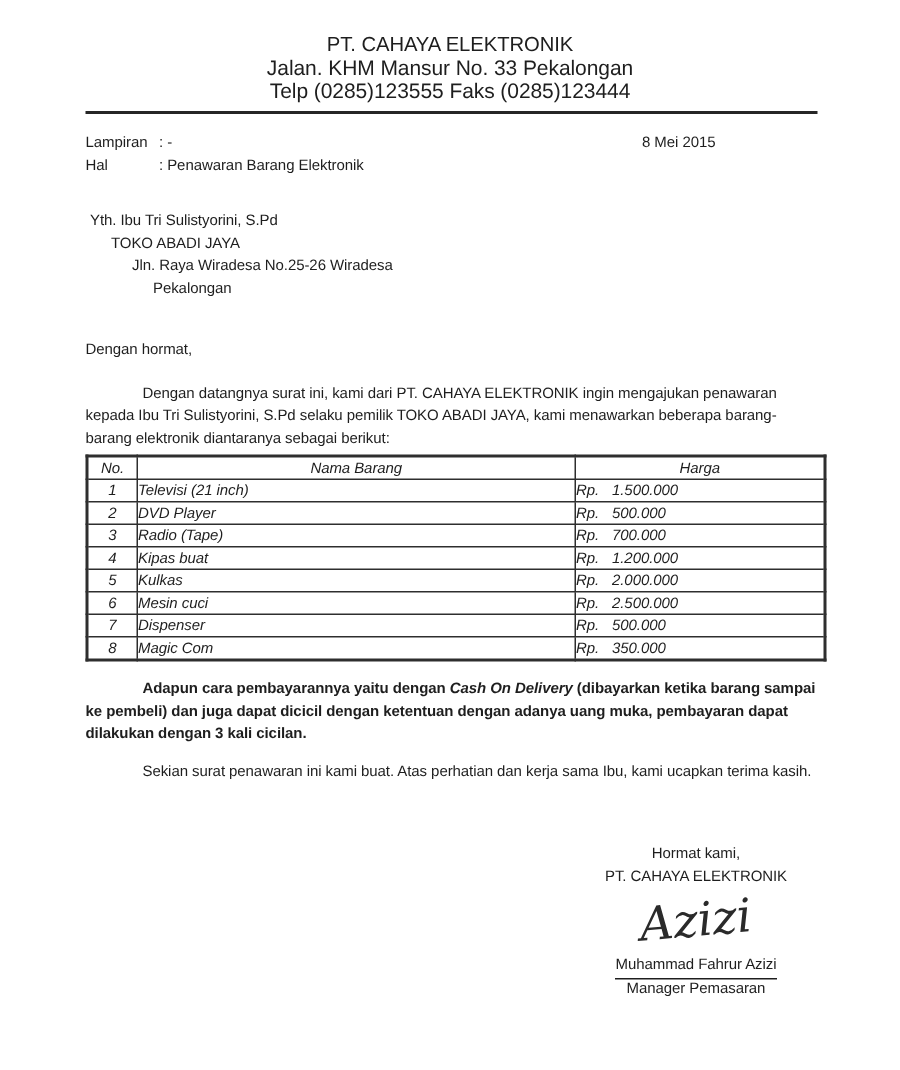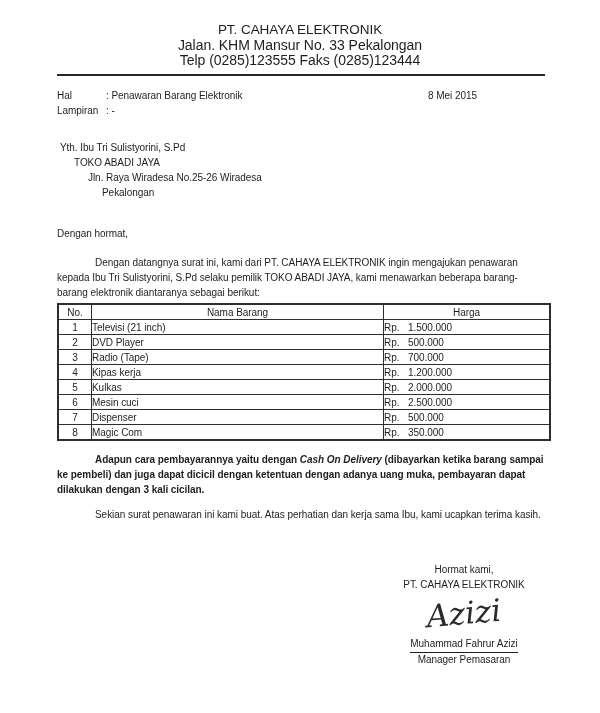--- a/index.html
+++ b/index.html
@@ -47,20 +47,21 @@
   }
   table.items th, table.items td {
     border: 1px solid #2e2e2e;
     height: 14px;
     padding: 0;
     font-weight: normal;
     font-size: 10px;
     line-height: 13px;
     overflow: hidden;
     white-space: nowrap;
+    font-style: italic;
   }
   .col-no  { width: 32px;  text-align: center; }
   .col-nm  { width: 291px; }
   .col-hg  { width: 165px; }
   td.col-nm, td.col-hg { padding-left: 8px; }
   th.col-nm, th.col-hg { text-align: center; padding-left: 0; }
   .rp { display: inline-block; width: 24px; }
   
   .signature { margin: 40px 0 0 398px; width: 132px; text-align: center; line-height: 15px; }
   .sig-script { display: block; margin: 0 auto; }
@@ -74,26 +75,26 @@
 
   <div class="letterhead">
     <div class="company-name">PT. CAHAYA ELEKTRONIK</div>
     <div class="letterhead-line">Jalan. KHM Mansur No. 33 Pekalongan</div>
     <div class="letterhead-line">Telp (0285)123555 Faks (0285)123444</div>
   </div>
   <div class="letterhead-rule"></div>
 
   <div class="meta">
     <div class="meta-row">
+      <span class="meta-label">Lampiran</span>
+      <span>: -</span>
+    </div>
+    <div class="meta-row">
       <span class="meta-label">Hal</span>
       <span>: Penawaran Barang Elektronik</span>
-    </div>
-    <div class="meta-row">
-      <span class="meta-label">Lampiran</span>
-      <span>: -</span>
     </div>
     <div class="letter-date">8 Mei 2015</div>
   </div>
 
   <div class="recipient">
     <div class="l1">Yth. Ibu Tri Sulistyorini, S.Pd</div>
     <div class="l2">TOKO ABADI JAYA</div>
     <div class="l3">Jln. Raya Wiradesa No.25-26 Wiradesa</div>
     <div class="l4">Pekalongan</div>
   </div>
@@ -121,21 +122,21 @@
         <td class="col-nm">DVD Player</td>
         <td class="col-hg"><span class="rp">Rp.</span><span>500.000</span></td>
       </tr>
       <tr>
         <td class="col-no">3</td>
         <td class="col-nm">Radio (Tape)</td>
         <td class="col-hg"><span class="rp">Rp.</span><span>700.000</span></td>
       </tr>
       <tr>
         <td class="col-no">4</td>
-        <td class="col-nm">Kipas kerja</td>
+        <td class="col-nm">Kipas buat</td>
         <td class="col-hg"><span class="rp">Rp.</span><span>1.200.000</span></td>
       </tr>
       <tr>
         <td class="col-no">5</td>
         <td class="col-nm">Kulkas</td>
         <td class="col-hg"><span class="rp">Rp.</span><span>2.000.000</span></td>
       </tr>
       <tr>
         <td class="col-no">6</td>
         <td class="col-nm">Mesin cuci</td>

